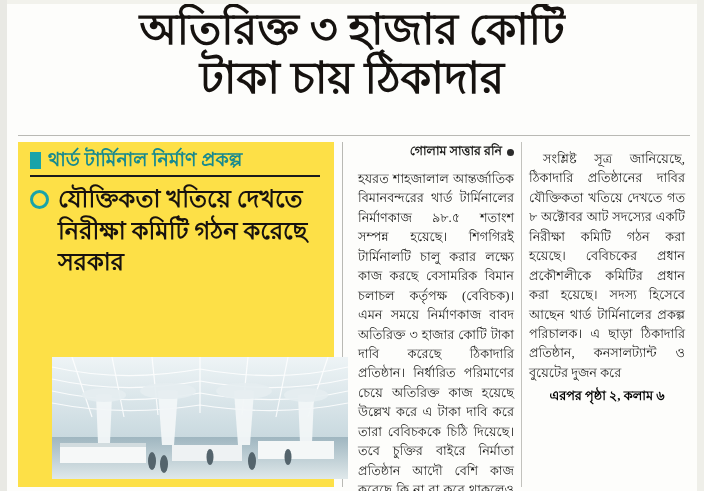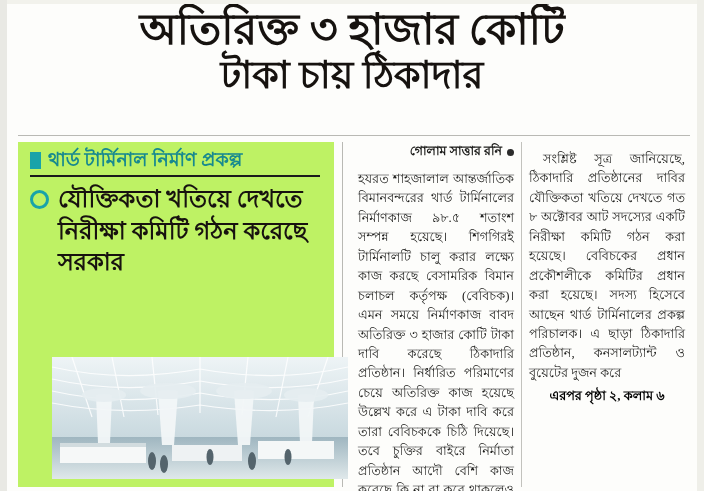--- a/index.html
+++ b/index.html
@@ -23,21 +23,21 @@
     text-align: center;
   }
   .headline .line {
     font-family: "Liberation Serif", serif;
     font-weight: bold;
     color: #16120f;
     letter-spacing: 0px;
     line-height: 1.12;
   }
   .headline .line1 { font-size: 43px; }
-  .headline .line2 { font-size: 38px; }
+  .headline .line2 { font-size: 44px; }
 
   .rule-under-headline {
     position: absolute;
     left: 18px;
     right: 14px;
     top: 135px;
     height: 1px;
     background: #b9b9b4;
   }
 
@@ -48,21 +48,21 @@
     left: 18px;
     right: 12px;
     bottom: 4px;
     display: flex;
     gap: 0;
   }
 
   
   .left-col {
     width: 316px;
-    background: #bef264;
+    background: #fde047;
     position: relative;
     padding: 8px 12px 6px 10px;
   }
   .kicker {
     display: flex;
     align-items: center;
     gap: 7px;
     padding-left: 2px;
     margin-bottom: 4px;
   }

